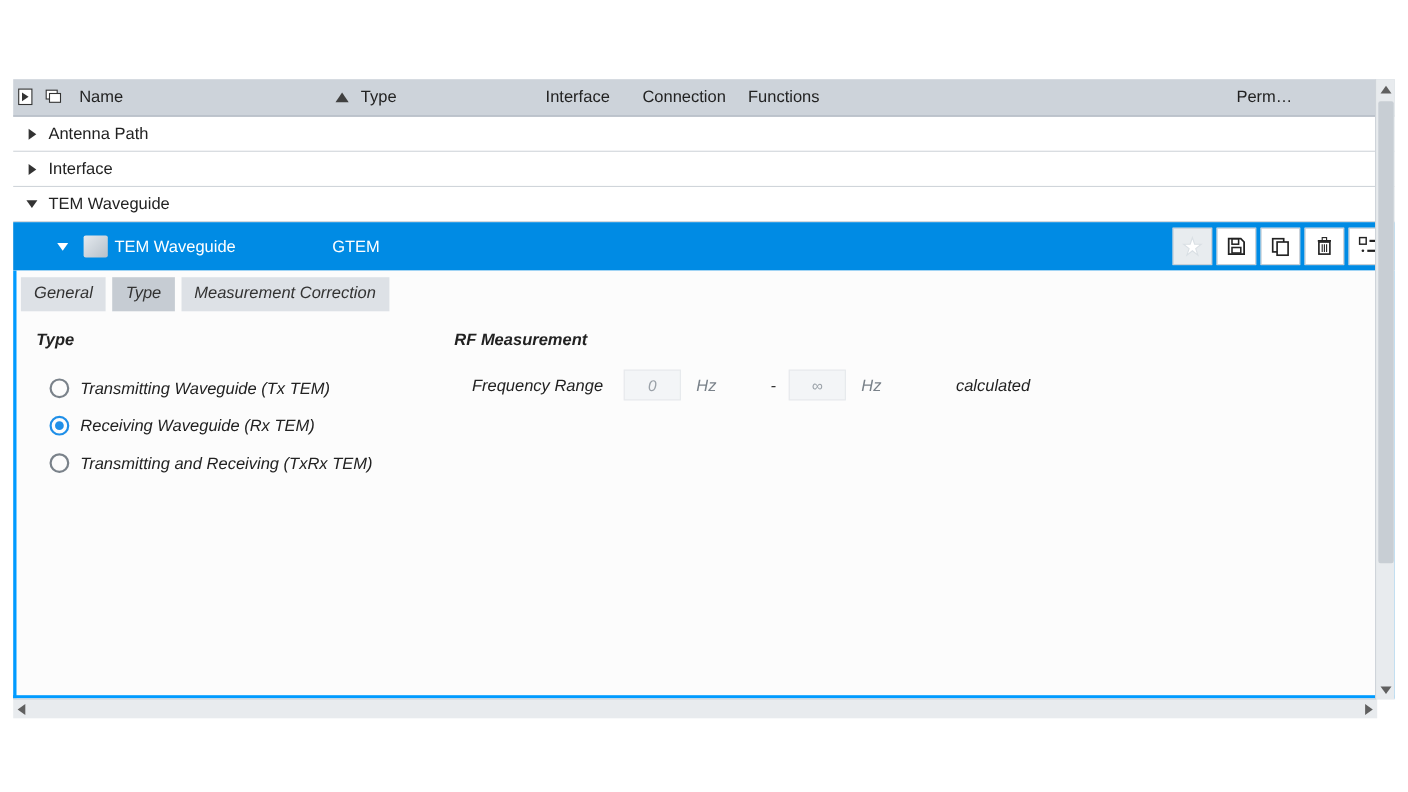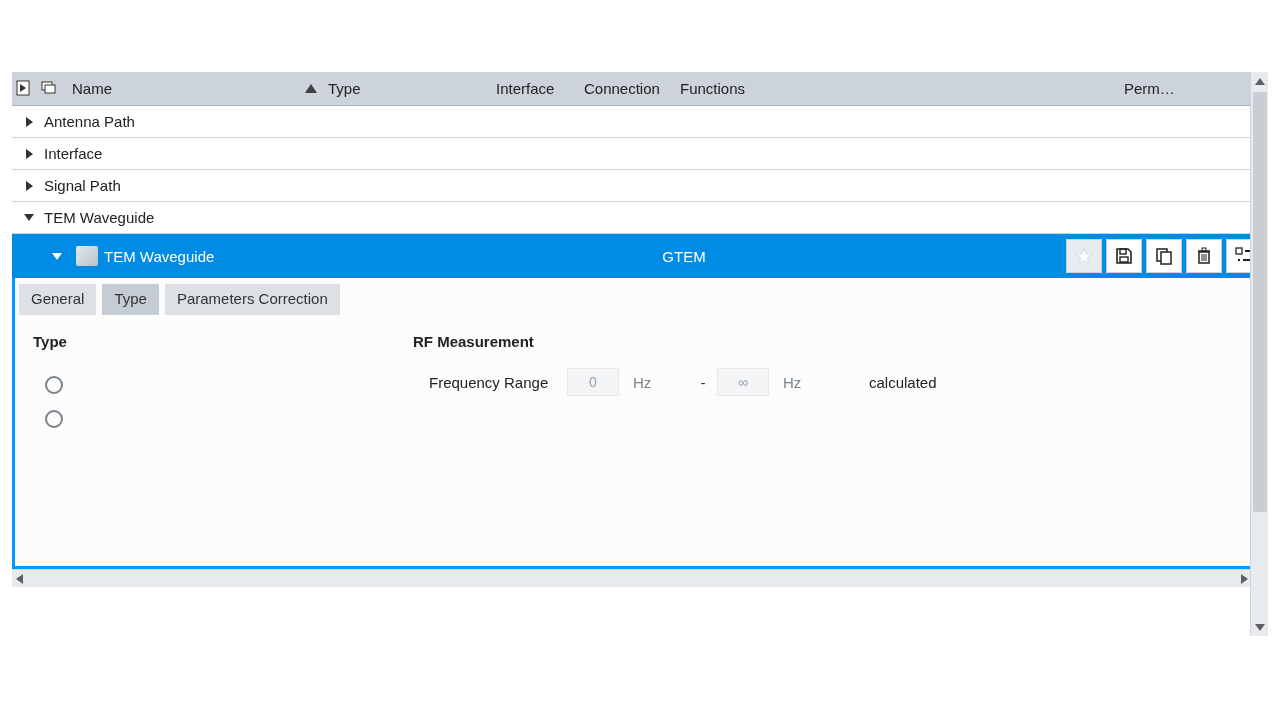--- a/index.html
+++ b/index.html
@@ -42,32 +42,32 @@
   
   .sel-row {
     display:flex; align-items:center; height:44px;
     background:#008be4; color:#fff; padding-left:36px; padding-right:6px;
   }
   .sel-row .caret { width:18px; display:flex; justify-content:center; }
   .caret-d-white { width:0; height:0; border-left:5px solid transparent; border-right:5px solid transparent; border-top:7px solid #fff; }
   .sel-row .ricon { width:22px; height:20px; margin:0 6px 0 10px;
     background:linear-gradient(135deg,#e5eaef,#b7c0c9); border-radius:2px; }
   .sel-row .sel-name { width:198px; }
-  .sel-row .sel-type { flex:1;text-align:center; }
+  .sel-row .sel-type { flex:1; }
   .sel-toolbar { display:flex; gap:4px; margin-left:auto; }
   .sel-toolbar .tbtn {
     width:36px; height:34px; background:#fff; border:1px solid #c8cfd6;
     display:flex; align-items:center; justify-content:center; color:#333;
   }
   .sel-toolbar svg { display:block; }
 
   
   .detail {
     border:3px solid #009bff; border-top:none; background:#fcfcfc;
-    height:291px; position:relative;
+    height:389px; position:relative;font-style:italic;
   }
   .tabs { display:flex; padding:6px 0 10px 4px; gap:6px; }
   .tab { padding:6px 12px 8px; background:#dde1e6; color:#333; }
   .tab.active { background:#c6ccd3; }
 
   .panel-body { display:flex; padding:8px 0 0 18px; }
   .panel-col { min-width:380px; }
   .sec-h { font-weight:600; margin-bottom:18px; }
 
   .radio-row { display:flex; align-items:center; height:34px; margin-left:12px; }
@@ -141,26 +141,20 @@
       <span class="rlabel">Antenna Path</span>
     </div>
     <div class="tree-row">
       <span class="caret">
           <span class="caret-r"></span>
         </span>
       <span class="rlabel">Interface</span>
     </div>
     <div class="tree-row">
       <span class="caret">
-          <span class="caret-r"></span>
-        </span>
-      <span class="rlabel">Signal Path</span>
-    </div>
-    <div class="tree-row">
-      <span class="caret">
           <span class="caret-d"></span>
         </span>
       <span class="rlabel">TEM Waveguide</span>
     </div>
 
     <div class="sel-row">
       <span class="caret">
           <span class="caret-d-white"></span>
         </span>
       <span class="ricon"></span>
@@ -203,33 +197,39 @@
               <rect x="9" y="13" width="9" height="2" fill="#222"></rect>
             </svg>
         </div>
       </div>
     </div>
 
     <div class="detail">
       <div class="tabs">
         <div class="tab">General</div>
         <div class="tab active">Type</div>
-        <div class="tab">Parameters Correction</div>
+        <div class="tab">Measurement Correction</div>
       </div>
 
       <div class="panel-body">
 
         <div class="panel-col">
           <div class="sec-h">Type</div>
 
           <div class="radio-row">
             <span class="rdio"></span>
+            <span>Transmitting Waveguide (Tx TEM)</span>
+          </div>
+          <div class="radio-row">
+            <span class="rdio sel"></span>
+            <span>Receiving Waveguide (Rx TEM)</span>
           </div>
           <div class="radio-row">
             <span class="rdio"></span>
+            <span>Transmitting and Receiving (TxRx TEM)</span>
           </div>
         </div>
 
         <div class="panel-col">
           <div class="sec-h">RF Measurement</div>
           <div class="rf-line">
             <span class="flabel">Frequency Range</span>
             <span class="rf-in">0</span>
             <span class="rf-unit">Hz</span>
             <span class="rf-dash">-</span>

